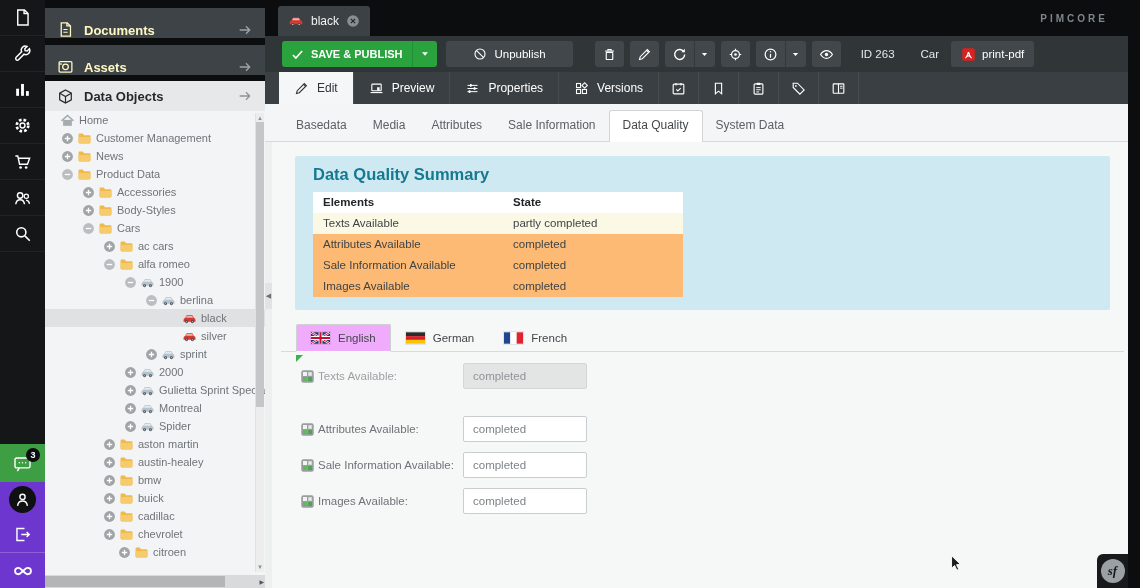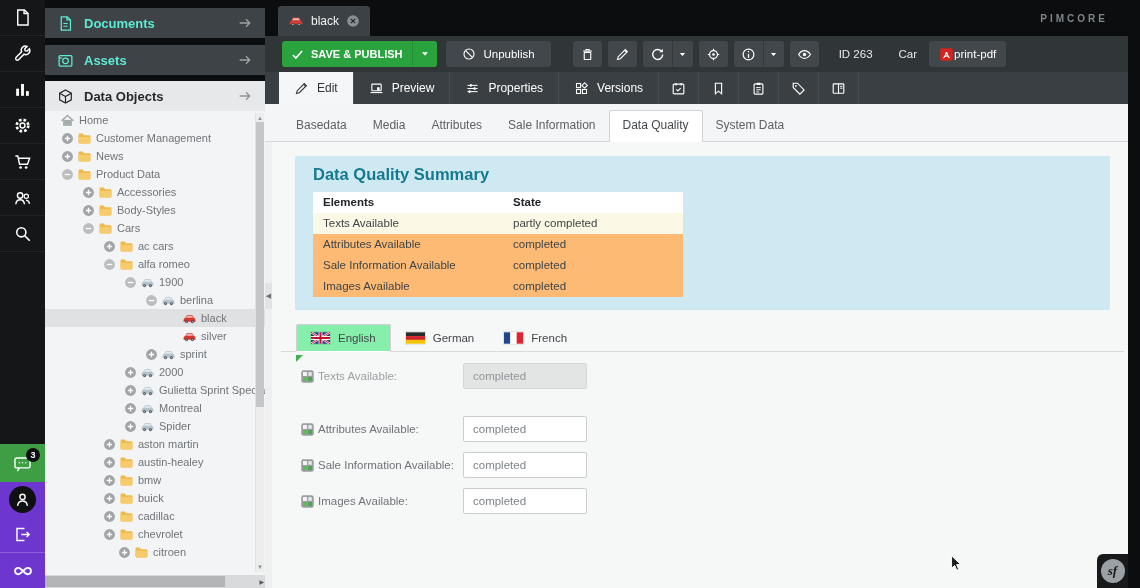--- a/index.html
+++ b/index.html
@@ -19,21 +19,21 @@
   .sb-cell.purple{background:#6d36ce;height:35px;}
   .sb-cell.purple2{background:#6d36ce;height:36px;border-top:1px solid rgba(255,255,255,.22);}
   .sb-badge{position:absolute;top:4px;right:5px;width:14px;height:14px;border-radius:50%;background:#0b0d0e;color:#fff;font-size:9px;font-weight:bold;display:flex;align-items:center;justify-content:center;}
   .sb-avatar{width:27px;height:27px;border-radius:50%;background:#0e1011;display:flex;align-items:center;justify-content:center;}
   .sb-avatar svg{width:15px;height:15px;}
   .sb-cell.purple2 .icn svg{width:22px;height:22px;}
 
   
   .navpanel{position:absolute;left:45px;top:0;width:220px;height:588px;background:#0b0d0e;}
   .acc{height:30px;display:flex;align-items:center;gap:10px;padding:0 12px;cursor:pointer;}
-  .acc.dark{background:#3e4347;color:#5eead4;}
+  .acc.dark{background:#3e4347;color:#fef9c3;align-items:flex-end;}
   .acc .icn svg{width:17px;height:17px;}
   .acc .alabel{font-size:13px;font-weight:bold;flex:1;}
   .acc .arr{color:#9da2a5;}
   .acc .arr svg{width:16px;height:16px;}
   .acc.m1{margin-top:8px;margin-bottom:7px;}
   .acc.m2{margin-bottom:6px;}
   .acc.light{background:#e7e8e9;color:#26292b;}
   .acc.light .arr{color:#8f9496;}
   .treewrap{position:absolute;top:111px;left:0;right:0;bottom:13px;background:#f3f4f5;overflow:hidden;}
   .trow{height:18px;display:flex;align-items:center;white-space:nowrap;cursor:pointer;}
@@ -61,32 +61,32 @@
 
   .toolbar{flex:0 0 36px;background:#303538;display:flex;align-items:center;padding-left:17px;}
   .btn{height:26px;border-radius:3px;display:flex;align-items:center;color:#fff;cursor:pointer;}
   .btn-save{background:#2aa23e;font-size:11px;font-weight:bold;}
   .btn-save .icn svg{width:13px;height:13px;}
   .btn-save .cap{padding:0 10px 0 7px;}
   .btn-save .seg{width:25px;height:26px;border-left:1px solid #218f35;display:flex;align-items:center;justify-content:center;}
   .btn-save .seg svg{width:10px;height:10px;}
   .btn-save{padding-left:9px;}
   .btn-grey{background:#42474b;font-size:11.5px;}
-  .btn-unpublish{margin-left:9px;padding:0 16px;gap:7px;}
+  .btn-unpublish{margin-left:9px;padding:0 27px;gap:7px;}
   .btn-unpublish svg{width:14px;height:14px;}
   #tb-icons{display:flex;align-items:center;margin-left:22px;}
   .btn-ico{height:26px;min-width:27px;background:#42474b;border-radius:3px;display:flex;align-items:center;justify-content:center;margin-right:6px;cursor:pointer;}
   .btn-ico .icn svg{width:15px;height:15px;color:#fff;}
   .btn-ico .seg2{width:21px;height:26px;border-left:1px solid #35393c;display:flex;align-items:center;justify-content:center;}
   .btn-ico .seg2 svg{width:9px;height:9px;}
   .btn-ico .main-seg{width:29px;display:flex;align-items:center;justify-content:center;}
   .meta{color:#e6e8e9;font-size:11.5px;}
   .meta.id{margin-left:14px;}
   .meta.type{margin-left:26px;}
-  .btn-pdf{margin-left:12px;padding:0 10px;}
+  .btn-pdf{margin-left:12px;padding:0 10px;gap:6px;}
   .btn-pdf svg{width:15px;height:15px;}
 
   .viewtabs{flex:0 0 32px;background:#3a3f43;display:flex;padding-left:14px;}
   .vtab{display:flex;align-items:center;gap:8px;padding:0 15px;color:#ffffff;font-size:12px;border-right:1px solid #474c4f;cursor:pointer;}
   .vtab .icn svg{width:15px;height:15px;}
   .vtab.ico{width:40px;padding:0;justify-content:center;}
   .vtab.act{background:#f5f6f7;color:#303437;}
 
   .contenttabs{flex:0 0 38px;background:#f4f5f6;display:flex;align-items:flex-end;padding-left:18px;border-bottom:1px solid #d8dada;}
   .ctab{padding:7px 13px 9px;font-size:12px;color:#5c6164;cursor:pointer;}
@@ -101,21 +101,21 @@
   .stable{border-collapse:collapse;width:370px;font-size:11.5px;table-layout:fixed;}
   .stable col.c1{width:190px;}
   .stable col.c2{width:180px;}
   .stable th{background:#fff;text-align:left;font-weight:bold;color:#212527;padding:4px 0 5px 10px;}
   .stable td{padding:4px 0 5px 10px;color:#3f4446;}
   .r-warn td{background:#fbf9e6;}
   .r-ok td{background:#fdba74;}
 
   .langwrap{margin:14px 0 0 16px;width:843px;border-bottom:1px solid #d9dada;display:flex;padding-left:15px;}
   .ltab{height:28px;display:flex;align-items:center;gap:8px;padding:0 14px;font-size:11.5px;color:#43474a;margin-bottom:-1px;cursor:pointer;border:1px solid transparent;}
-  .ltab.act{background:#86efac;border:1px solid #cfd1d2;border-bottom:1px solid #fff;border-radius:2px 2px 0 0;}
+  .ltab.act{background:#f0abfc;border:1px solid #cfd1d2;border-bottom:1px solid #fff;border-radius:2px 2px 0 0;}
   .ltab .flag svg{width:19px;height:12px;display:block;outline:1px solid rgba(0,0,0,.08);}
 
   .fields{margin:11px 0 0 35px;}
   .frow{display:flex;align-items:center;margin-bottom:10px;height:26px;position:relative;}
   .frow:first-child{margin-bottom:27px;}
   .fic{margin-right:3px;}
   .fic svg{width:15px;height:15px;}
   .flabel{font-size:11.5px;color:#6f7478;width:145px;}
   .frow.dis .flabel{color:#9ba1a4;}
   .finput{width:124px;height:26px;border:1px solid #c9cdd0;background:#fff;font-size:11.5px;color:#7e8487;padding:0 9px;font-family:"Liberation Sans",sans-serif;border-radius:2px;outline:none;}

